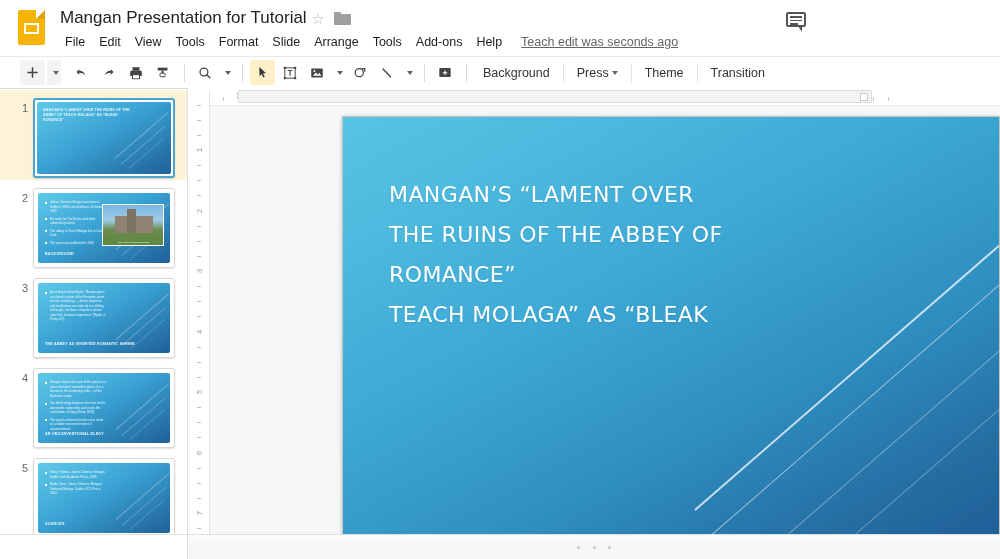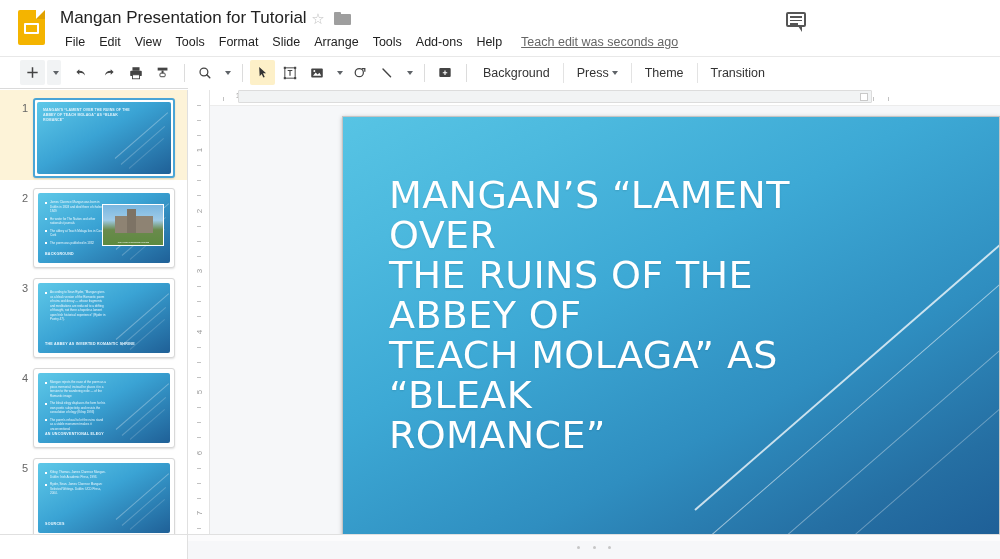--- a/index.html
+++ b/index.html
@@ -187,21 +187,21 @@
     border: 1px solid #c4c4c4; overflow: hidden;
   }
   .slide-bg {
     position: absolute; inset: 0;
     background: linear-gradient(152deg,
       #57c4e4 0%, #4cb9de 18%, #3da9d5 40%, #2f8ec0 66%, #256fa3 86%, #1e5e96 100%);
   }
   .streak { position: absolute; background: rgba(255,255,255,.75); transform-origin: left center; }
   .slide-title {
     position: absolute; left: 46px; top: 58px; width: 478px;
-    font-size: 38px; line-height: 40px; color: #ffffff;
+    font-size: 22px; line-height: 40px; color: #ffffff;
     letter-spacing: .4px; font-weight: 400;
     font-family: "DejaVu Sans", sans-serif;
     text-shadow: 0 1px 2px rgba(0,0,0,.10);
   }
   .subtitle-box {
     position: absolute; left: 44px; top: 236px; width: 388px; height: 122px;
     border: 1px solid rgba(255,255,255,.28);
   }
   .subtitle-text {
     position: absolute; left: 8px; top: 5px;
@@ -603,22 +603,22 @@
       <div class="slide-bg"></div>
 
       <div class="streak" style="left:352px; top:392px; width:430px; height:2px; transform:rotate(-41deg);"></div>
       <div class="streak" style="left:368px; top:418px; width:400px; height:1.4px; transform:rotate(-41deg); opacity:.72;"></div>
       <div class="streak" style="left:430px; top:430px; width:330px; height:1px; transform:rotate(-41deg); opacity:.5;"></div>
       <div class="streak" style="left:472px; top:452px; width:300px; height:1px; transform:rotate(-41deg); opacity:.42;"></div>
 
       <div class="slide-title" id="slide-title">
           <div>MANGAN’S “LAMENT OVER</div>
           <div>THE RUINS OF THE ABBEY OF</div>
+          <div>ROMANCE”</div>
           <div>TEACH MOLAGA” AS “BLEAK</div>
-          <div>ROMANCE”</div>
         </div>
 
     </div>
   </div>
 
   <div class="left-bottom"></div>
   <div class="bottombar">
     <div class="grip-line"></div>
     <div class="grip">
       <i></i>

